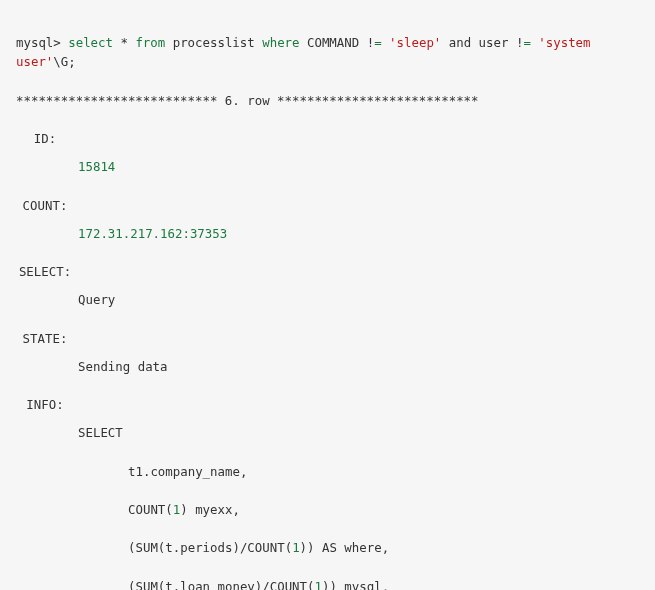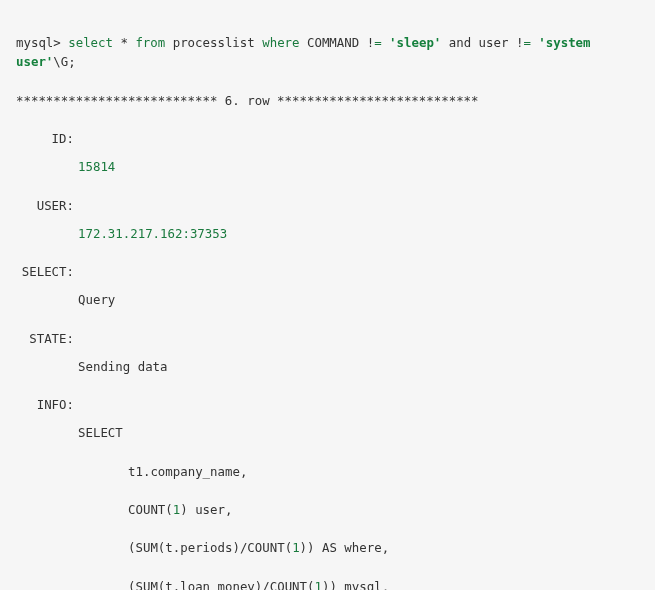--- a/index.html
+++ b/index.html
@@ -16,41 +16,41 @@
       color: #333;
       width: 655px;
     }
     .code {
       white-space: pre;
       word-wrap: normal;
     }
     .cmd {
       white-space: pre-wrap;
     }
-    .str { color: #15803d; font-weight: bold; }
+    .str { color: #b91c1c; }
     .val { color: #1a7a3e; }
     .indent1 { padding-left: 112px; display: block; }
     .line { display: block; }
     .field { display: flex; }
-    .field-lbl { width: 58px; text-align: right; flex-shrink: 0; }
+    .field-lbl { width: 58px; text-align: center; flex-shrink: 0; }
     .field-val { padding-left: 4px; margin-top: 28px; }
   </style>
 </head>
 <body>
 
 <div class="code">
 <span class="cmd line"><span>mysql&gt;</span> <span class="val">select</span><span> * </span><span class="val">from</span><span> processlist </span><span class="val">where</span><span> COMMAND !</span><span class="val">=</span><span> </span><span class="str">'sleep'</span><span> and </span><span>user !</span><span class="val">=</span><span> </span><span class="str">'system user'</span><span>\G;</span></span>
 <span class="line">*************************** 6. row ***************************</span>
 <div class="field"><span class="field-lbl">ID:</span><span class="field-val val">15814</span></div>
-<div class="field"><span class="field-lbl">USER:</span><span class="field-val val">172.31.217.162:37353</span></div>
+<div class="field"><span class="field-lbl">COUNT:</span><span class="field-val val">172.31.217.162:37353</span></div>
 <div class="field"><span class="field-lbl">SELECT:</span><span class="field-val">Query</span></div>
 <div class="field"><span class="field-lbl">STATE:</span><span class="field-val">Sending data</span></div>
 <div class="field"><span class="field-lbl">INFO:</span><span class="field-val">SELECT</span></div>
 <span class="indent1">t1.company_name,</span>
-<span class="indent1"><span>COUNT(</span><span class="val">1</span><span>) user,</span></span>
+<span class="indent1"><span>COUNT(</span><span class="val">1</span><span>) myexx,</span></span>
 <span class="indent1"><span>(SUM(t.periods)/COUNT(</span><span class="val">1</span><span>)) AS where,</span></span>
 <span class="indent1"><span>(SUM(t.loan_money)/COUNT(</span><span class="val">1</span><span>)) mysql,</span></span>
 
 
 
 
 
 
 
 

